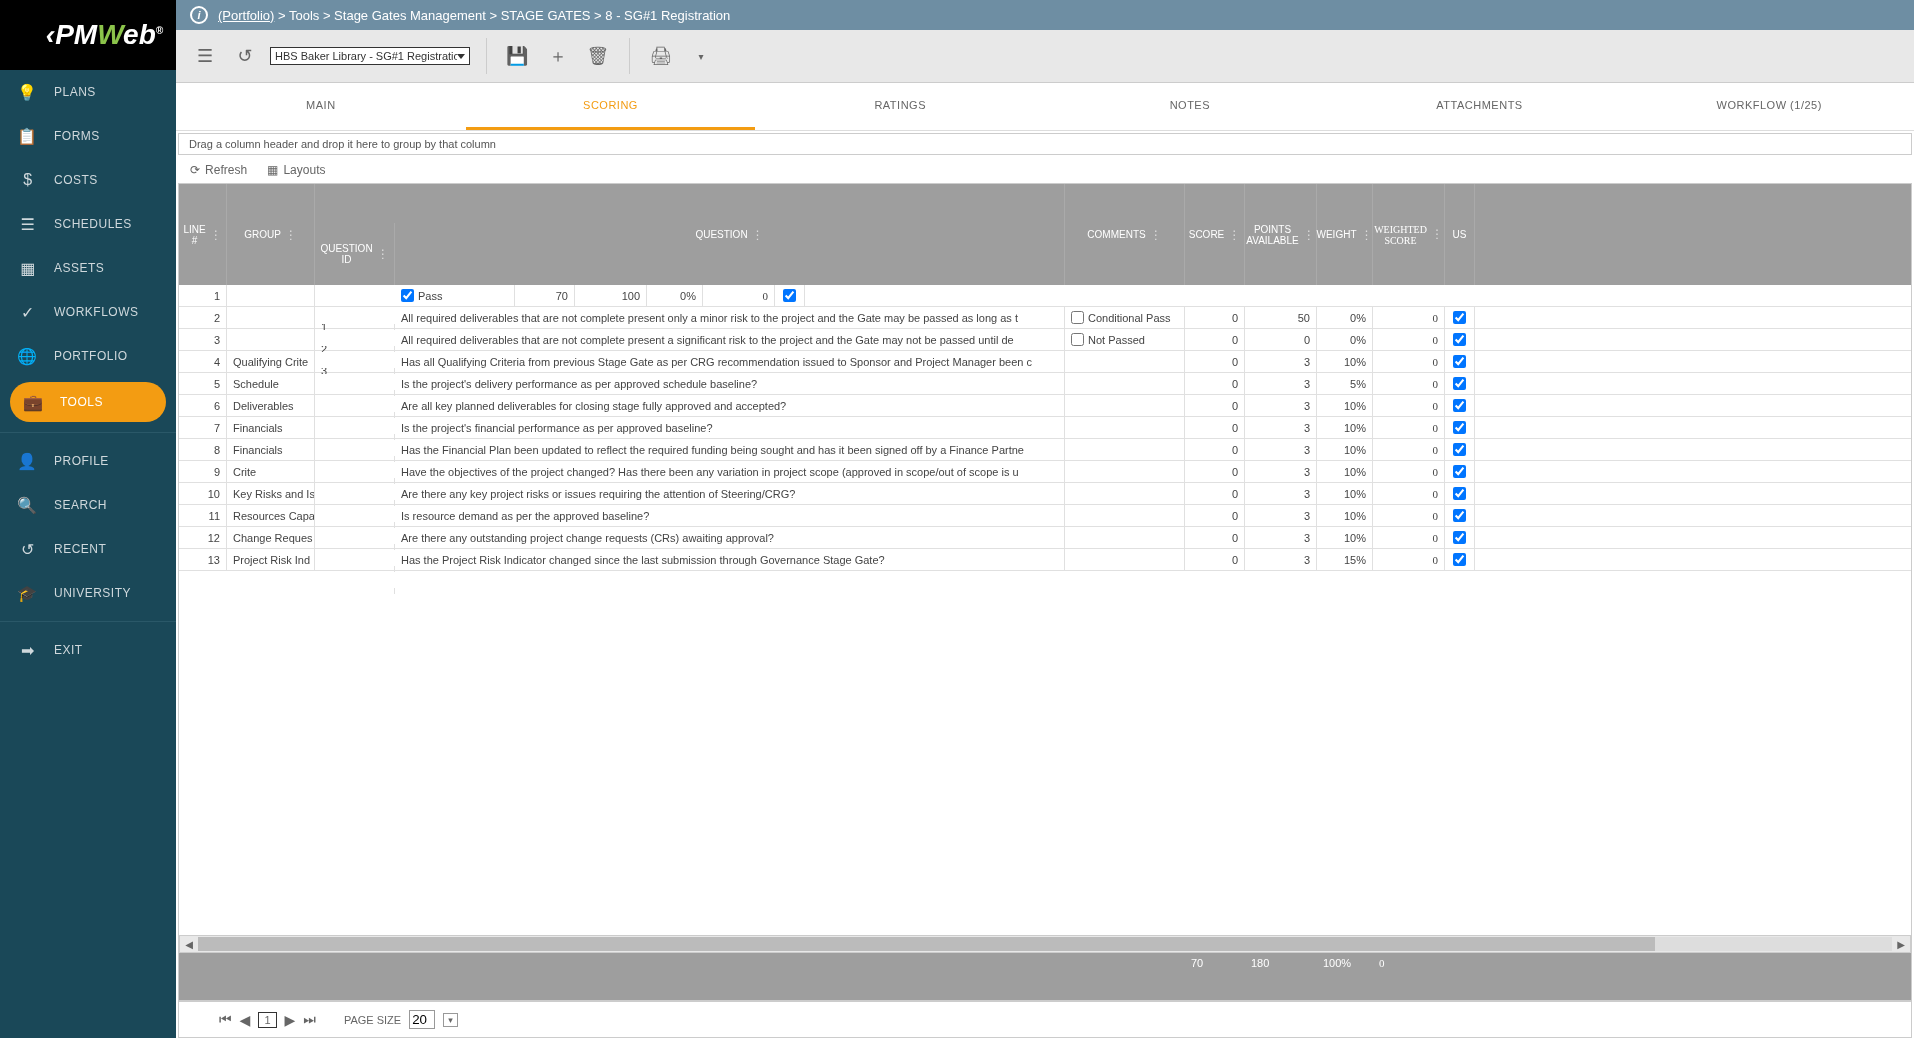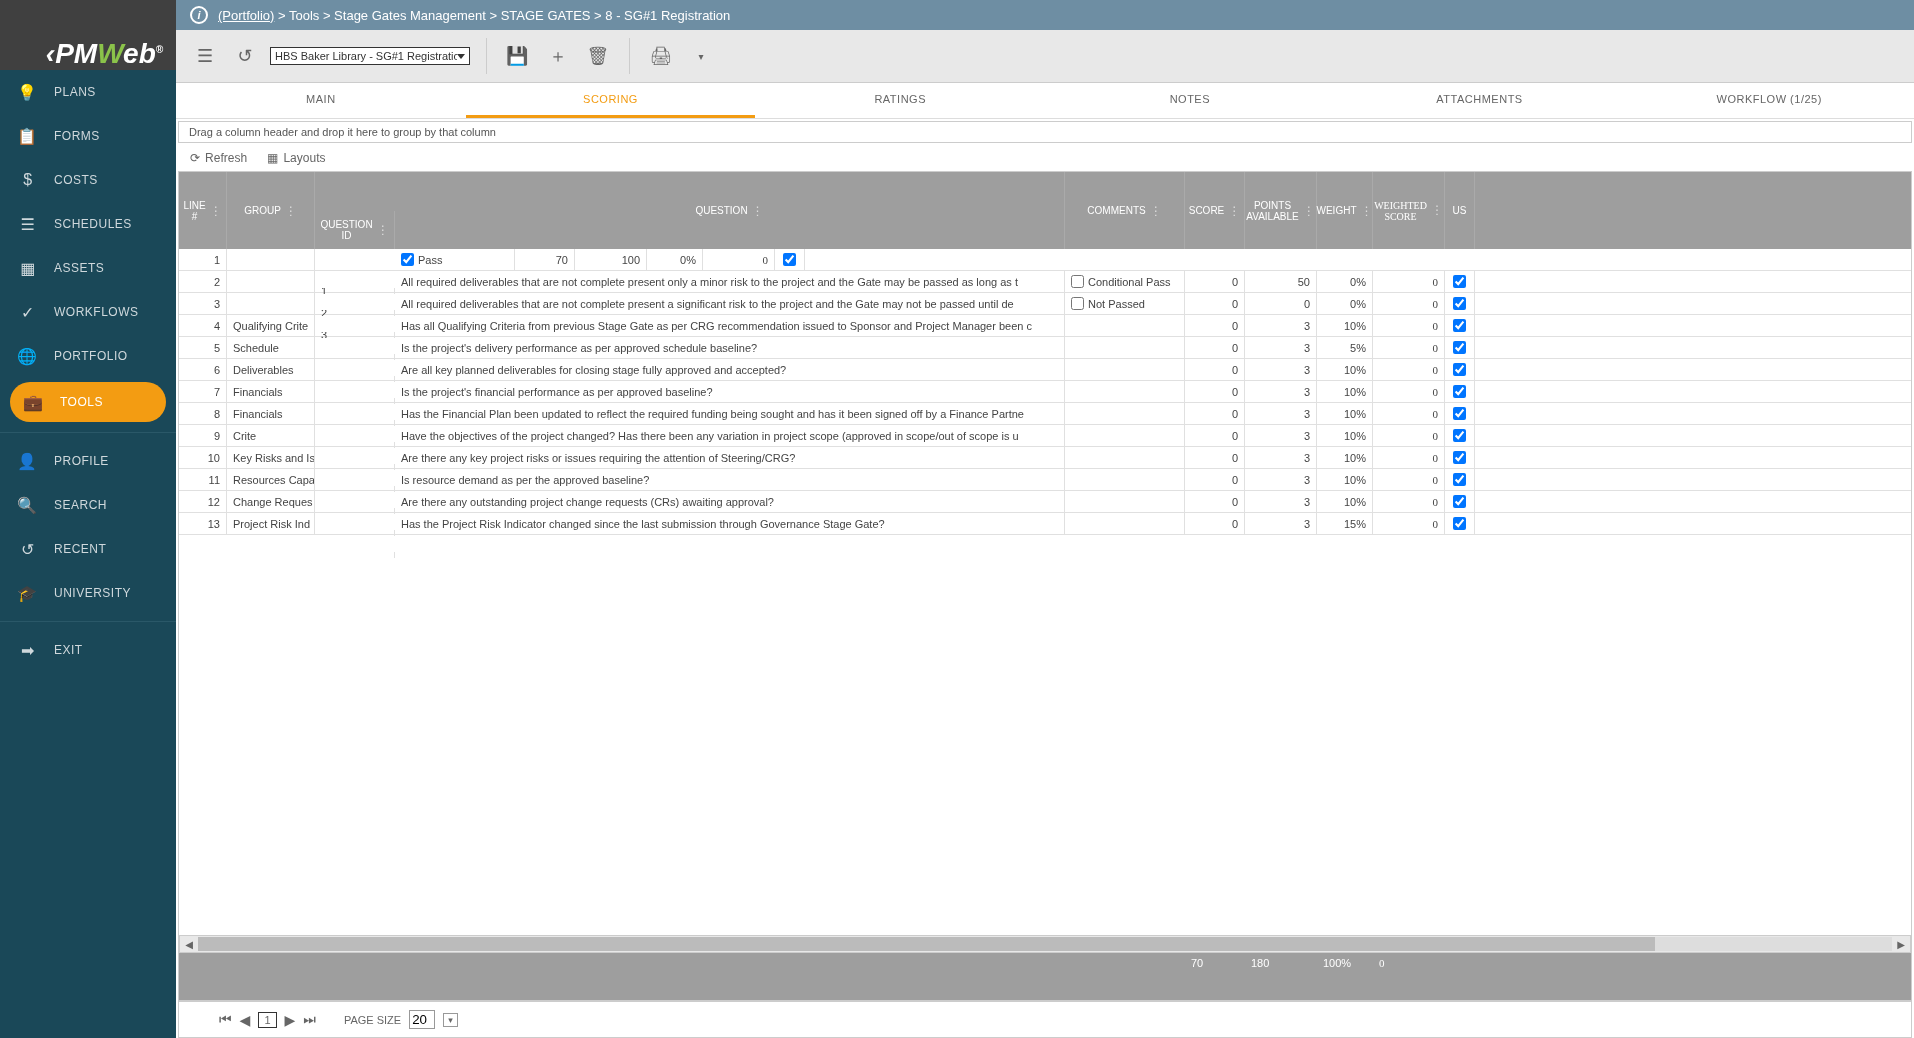--- a/index.html
+++ b/index.html
@@ -1,21 +1,21 @@
 <!DOCTYPE html>
 <html><head>
 <meta charset="utf-8">
 <style>
 * { box-sizing: border-box; margin: 0; padding: 0; }
 body { font-family: Arial, sans-serif; font-size: 12px; color: #333; overflow: hidden; }
 .app { display: flex; height: 1038px; width: 1914px; }
 
 
 .sidebar { width: 176px; background: #1a4858; color: #cfd8dc; display: flex; flex-direction: column; }
-.logo { height: 70px; display: flex; align-items: flex-end; justify-content: center; background: #404040; padding-left: 33px; }
+.logo { height: 70px; display: flex; align-items: center; justify-content: center; background: #000000; padding-left: 33px; }
 .logo-text { font-size: 28px; font-weight: bold; color: #fff; font-style: italic; }
 .logo-w { color: #8bc34a; }
 .nav-section { display: flex; flex-direction: column; }
 .nav-item { display: flex; align-items: center; gap: 16px; padding: 12px 18px; cursor: pointer; font-size: 12px; letter-spacing: 0.5px; }
 .nav-item.active { background: #f39c12; color: #fff; border-radius: 20px; margin: 4px 10px; padding: 10px 14px; }
 .nav-icon { width: 20px; height: 20px; display: flex; align-items: center; justify-content: center; font-size: 16px; }
 .nav-divider { height: 1px; background: #2a5868; margin: 6px 0; }
 
 
 .main { flex: 1; display: flex; flex-direction: column; background: #fff; }
@@ -27,34 +27,34 @@
 
 
 .toolbar { background: #e8e8e8; padding: 8px 14px; display: flex; align-items: center; gap: 10px; border-bottom: 1px solid #ccc; }
 .toolbar-btn { width: 30px; height: 30px; display: flex; align-items: center; justify-content: center; cursor: pointer; color: #666; font-size: 18px; }
 .toolbar-sep { width: 1px; height: 36px; background: #ccc; margin: 0 6px; }
 .record-select { border: 1px solid #333; padding: 2px 4px; font-size: 11px; width: 200px; display: flex; align-items: center; justify-content: space-between; background: #fff; }
 .record-select .caret { border-left: 4px solid transparent; border-right: 4px solid transparent; border-top: 5px solid #333; }
 
 
 .tabs { display: flex; background: #fff; border-bottom: 1px solid #ddd; }
-.tab { flex: 1; text-align: center; padding: 10px 0; font-size: 11px; color: #666; cursor: pointer; letter-spacing: 0.5px; }
+.tab { flex: 1; text-align: center; padding: 16px 0; font-size: 11px; color: #666; cursor: pointer; letter-spacing: 0.5px; }
 .tab.active { color: #f39c12; border-bottom: 3px solid #f39c12; }
 
 
 .group-bar { padding: 4px 10px; font-size: 11px; color: #555; border: 1px solid #ccc; margin: 2px; }
 
 
 .action-bar { display: flex; gap: 20px; padding: 6px 14px; font-size: 12px; color: #666; align-items: center; }
 .action-bar .action { display: flex; align-items: center; gap: 5px; cursor: pointer; }
 
 
 .grid { flex: 1; overflow: hidden; display: flex; flex-direction: column; border: 1px solid #ccc; margin: 0 2px; }
 .grid-header { display: flex; background: #9e9e9e; color: #fff; font-size: 10px; position: relative; }
-.grid-header > div { padding: 8px 6px; border-right: 1px solid #aaa; display: flex; align-items: center; justify-content: center; gap: 4px; text-align: center; }
+.grid-header > div { padding: 20px 6px; border-right: 1px solid #aaa; display: flex; align-items: center; justify-content: center; gap: 4px; text-align: center; }
 .col-menu { font-size: 12px; color: #ddd; }
 .grid-body { flex: 1; overflow: auto; }
 .grid-row { display: flex; border-bottom: 1px solid #e0e0e0; font-size: 11px; color: #444; height: 22px; align-items: stretch; }
 .grid-row > div { padding: 3px 6px; border-right: 1px solid #e0e0e0; overflow: hidden; white-space: nowrap; display: flex; align-items: center; }
 
 .c-line { width: 48px; justify-content: flex-end; }
 .c-group { width: 88px; }
 .c-qid { width: 80px; margin-top: 39px; }
 .c-question { width: 670px; }
 .c-comments { width: 120px; }

